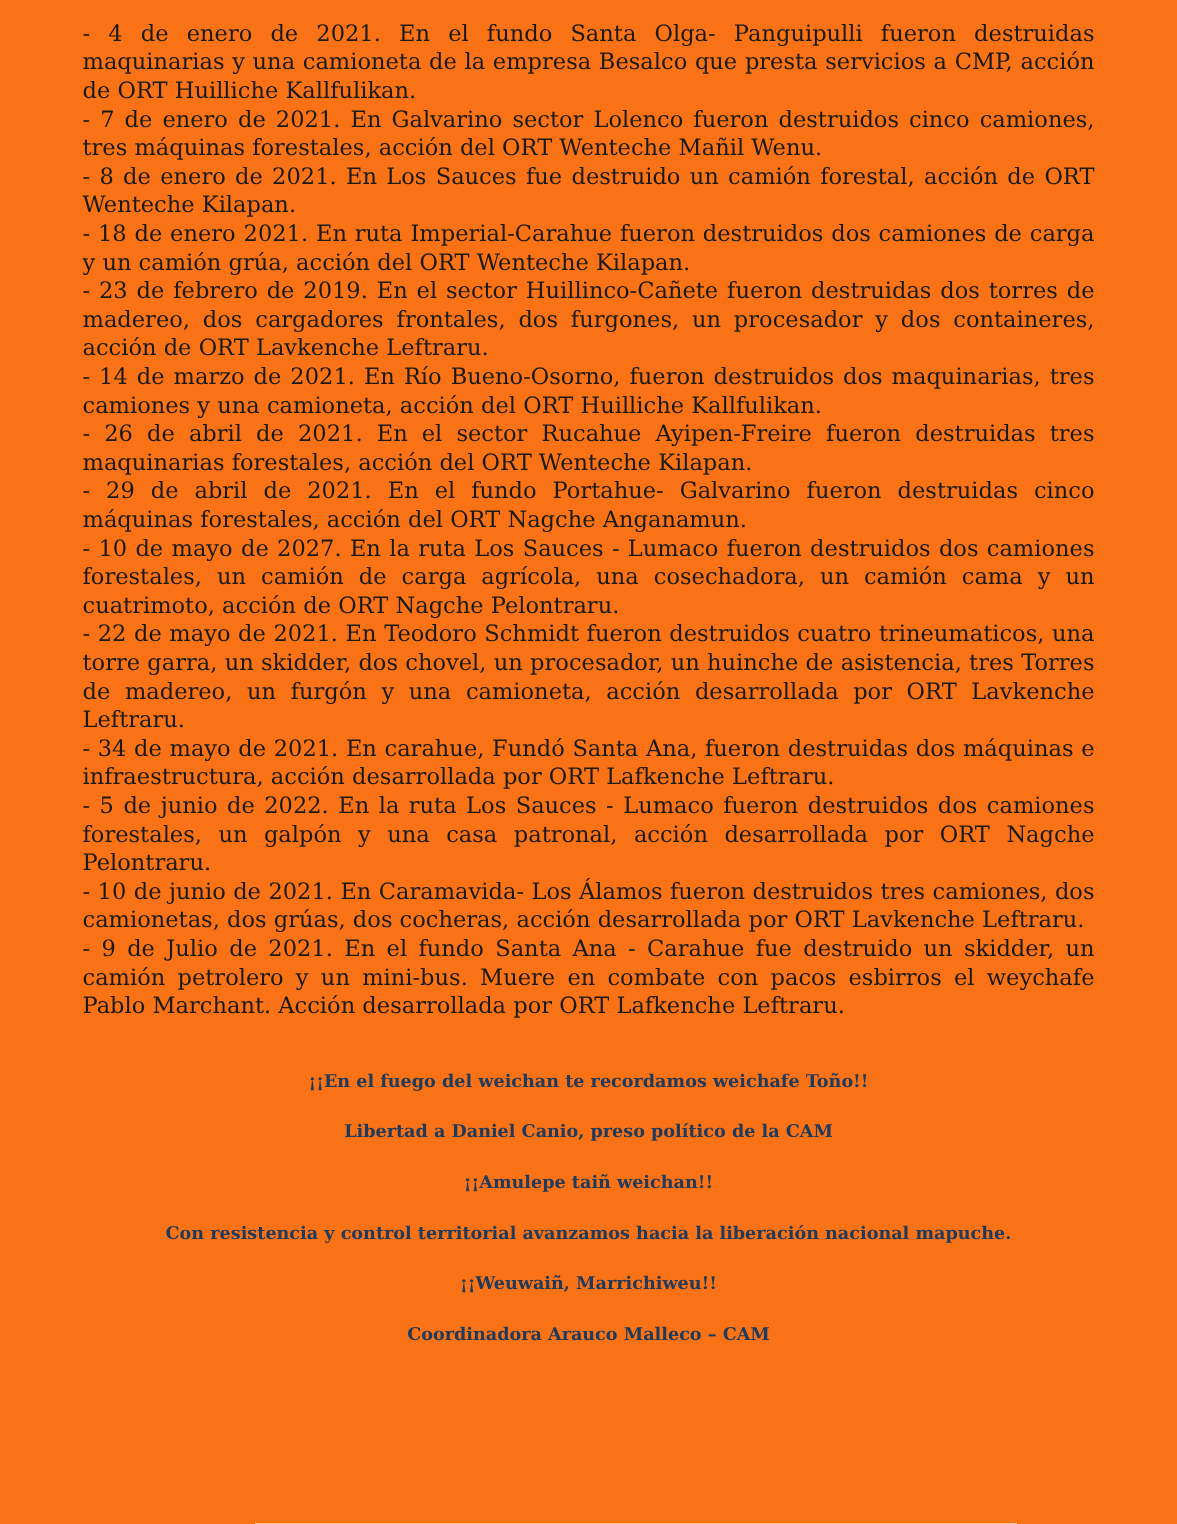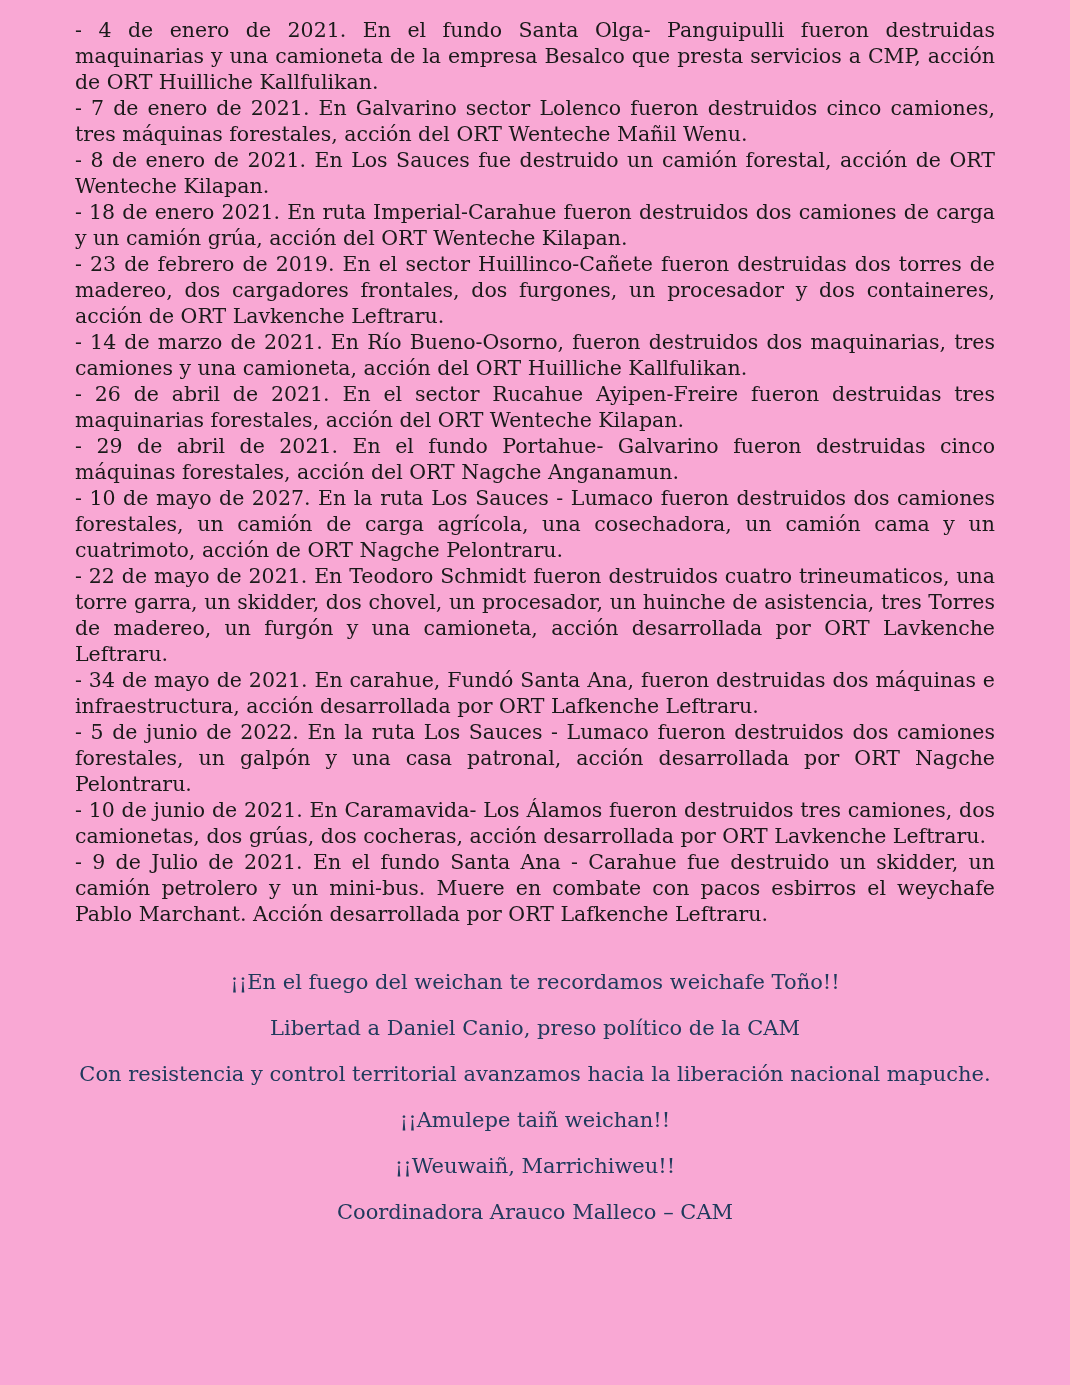--- a/index.html
+++ b/index.html
@@ -4,42 +4,42 @@
 <style>
   html, body {
     margin: 0;
     padding: 0;
     background: #ffffff;
   }
   .page {
     position: relative;
     width: 1070px;
     height: 1385px;
-    background: #f9a8d4;
+    background: #f97316;
     box-sizing: border-box;
     padding: 17px 75px 0 75px;
     overflow: hidden;
     font-family: "DejaVu Serif", "Liberation Serif", serif;
   }
   .incident-list p {
     margin: 0;
     color: #1a1a1a;
     font-size: 20.5px;
     line-height: 26px;
     text-align: justify;
   }
   .slogan-section {
     margin-top: 42px;
   }
   .slogan-section p {
     margin: 0 0 19px 0;
     text-align: center;
-    font-weight: normal;
+    font-weight: bold;
     color: #203a5c;
-    font-size: 21px;
+    font-size: 16px;
     line-height: 27px;
   }
   .signature {
     margin-bottom: 0;
   }
 </style>
 </head>
 <body>
 
 <div class="page">
@@ -57,19 +57,19 @@
     <p>- 22 de mayo de 2021. En Teodoro Schmidt fueron destruidos cuatro trineumaticos, una torre garra, un skidder, dos chovel, un procesador, un huinche de asistencia, tres Torres de madereo, un furgón y una camioneta, acción desarrollada por ORT Lavkenche Leftraru.</p>
     <p>- 34 de mayo de 2021. En carahue, Fundó Santa Ana, fueron destruidas dos máquinas e infraestructura, acción desarrollada por ORT Lafkenche Leftraru.</p>
     <p>- 5 de junio de 2022. En la ruta Los Sauces - Lumaco fueron destruidos dos camiones forestales, un galpón y una casa patronal, acción desarrollada por ORT Nagche Pelontraru.</p>
     <p>- 10 de junio de 2021. En Caramavida- Los Álamos fueron destruidos tres camiones, dos camionetas, dos grúas, dos cocheras, acción desarrollada por ORT Lavkenche Leftraru.</p>
     <p>- 9 de Julio de 2021. En el fundo Santa Ana - Carahue fue destruido un skidder, un camión petrolero y un mini-bus. Muere en combate con pacos esbirros el weychafe Pablo Marchant. Acción desarrollada por ORT Lafkenche Leftraru.</p>
   </div>
 
   <div class="slogan-section">
     <p>¡¡En el fuego del weichan te recordamos weichafe Toño!!</p>
     <p>Libertad a Daniel Canio, preso político de la CAM</p>
+    <p>¡¡Amulepe taiñ weichan!!</p>
     <p>Con resistencia y control territorial avanzamos hacia la liberación nacional mapuche.</p>
-    <p>¡¡Amulepe taiñ weichan!!</p>
     <p>¡¡Weuwaiñ, Marrichiweu!!</p>
     <p class="signature">Coordinadora Arauco Malleco – CAM</p>
   </div>
 
 </div>
 
 </body></html>

